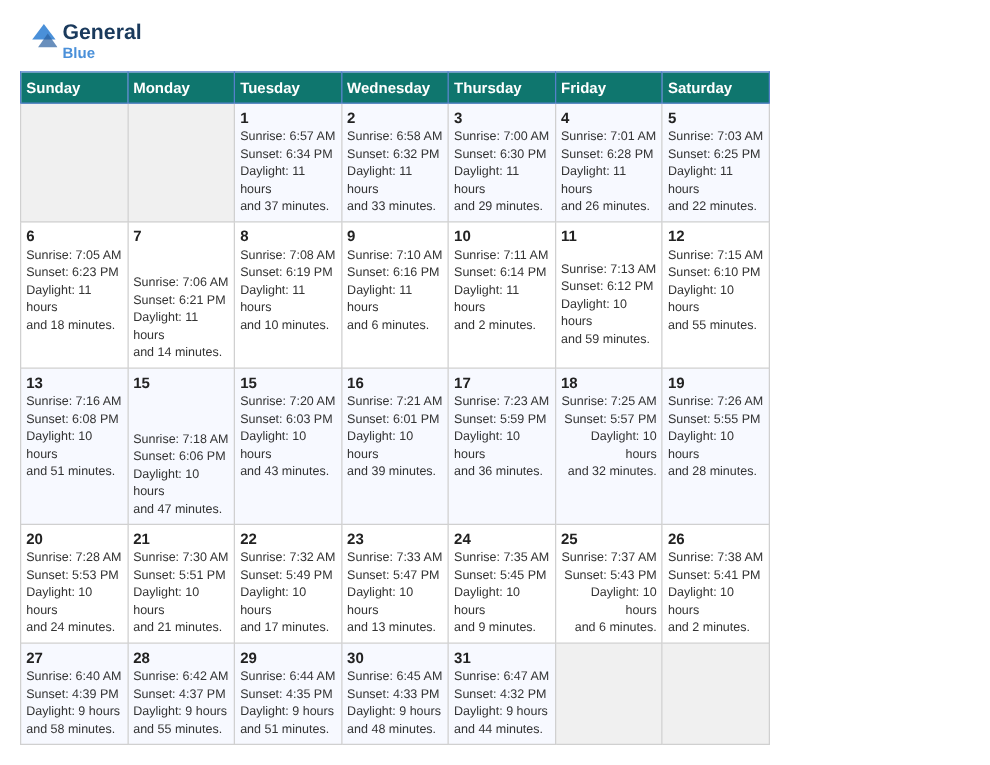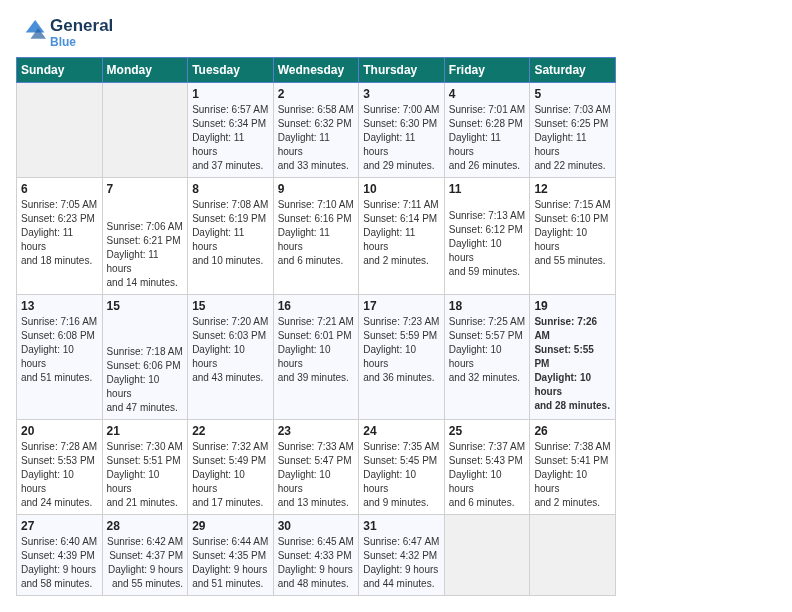--- a/index.html
+++ b/index.html
@@ -249,28 +249,28 @@
           </td>
           <td>
             <span class="day-number">17</span>
             <div class="cell-text" style="white-space: pre-line;">Sunrise: 7:23 AM
 Sunset: 5:59 PM
 Daylight: 10 hours
 and 36 minutes.</div>
           </td>
           <td>
             <span class="day-number">18</span>
-            <div class="cell-text" style="white-space: pre-line;">Sunrise: 7:25 AM
+            <div class="cell-text" style="white-space: pre-line; text-align: right;">Sunrise: 7:25 AM
 Sunset: 5:57 PM
 Daylight: 10 hours
 and 32 minutes.</div>
           </td>
           <td>
             <span class="day-number">19</span>
-            <div class="cell-text" style="white-space: pre-line; font-weight: bold;">Sunrise: 7:26 AM
+            <div class="cell-text" style="white-space: pre-line;">Sunrise: 7:26 AM
 Sunset: 5:55 PM
 Daylight: 10 hours
 and 28 minutes.</div>
           </td>
         </tr>
         <tr>
           <td>
             <span class="day-number">20</span>
             <div class="cell-text" style="white-space: pre-line;">Sunrise: 7:28 AM
 Sunset: 5:53 PM
@@ -300,21 +300,21 @@
           </td>
           <td>
             <span class="day-number">24</span>
             <div class="cell-text" style="white-space: pre-line;">Sunrise: 7:35 AM
 Sunset: 5:45 PM
 Daylight: 10 hours
 and 9 minutes.</div>
           </td>
           <td>
             <span class="day-number">25</span>
-            <div class="cell-text" style="white-space: pre-line;">Sunrise: 7:37 AM
+            <div class="cell-text" style="white-space: pre-line; text-align: right;">Sunrise: 7:37 AM
 Sunset: 5:43 PM
 Daylight: 10 hours
 and 6 minutes.</div>
           </td>
           <td>
             <span class="day-number">26</span>
             <div class="cell-text" style="white-space: pre-line;">Sunrise: 7:38 AM
 Sunset: 5:41 PM
 Daylight: 10 hours
 and 2 minutes.</div>
@@ -323,21 +323,21 @@
         <tr>
           <td>
             <span class="day-number">27</span>
             <div class="cell-text" style="white-space: pre-line;">Sunrise: 6:40 AM
 Sunset: 4:39 PM
 Daylight: 9 hours
 and 58 minutes.</div>
           </td>
           <td>
             <span class="day-number">28</span>
-            <div class="cell-text" style="white-space: pre-line; text-align: right;">Sunrise: 6:42 AM
+            <div class="cell-text" style="white-space: pre-line;">Sunrise: 6:42 AM
 Sunset: 4:37 PM
 Daylight: 9 hours
 and 55 minutes.</div>
           </td>
           <td>
             <span class="day-number">29</span>
             <div class="cell-text" style="white-space: pre-line;">Sunrise: 6:44 AM
 Sunset: 4:35 PM
 Daylight: 9 hours
 and 51 minutes.</div>

